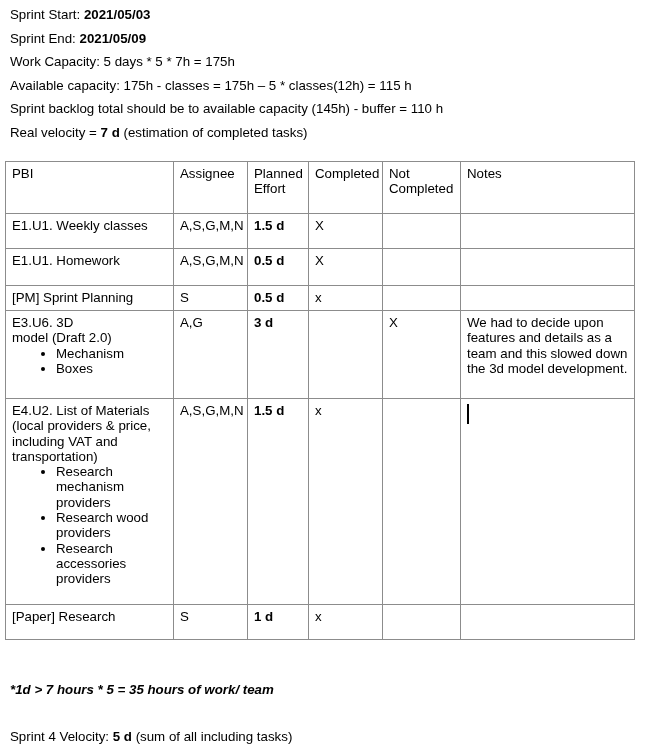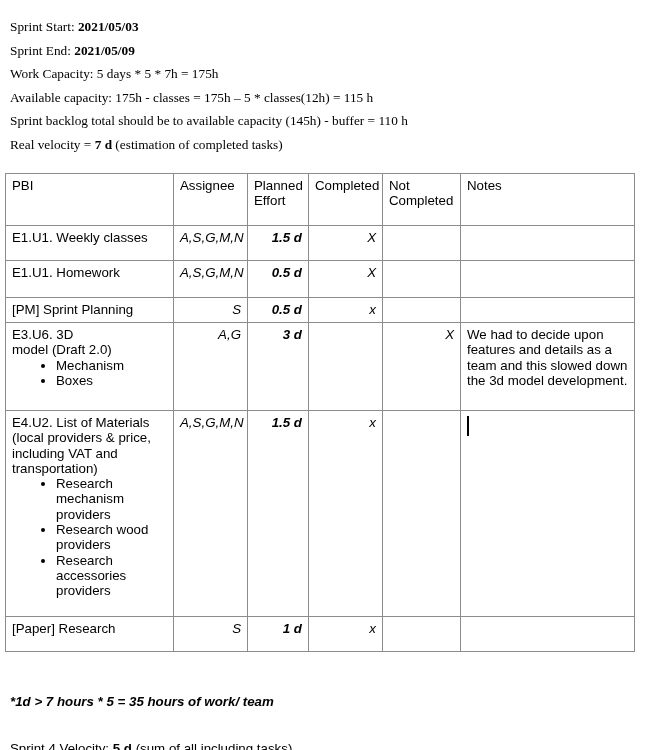--- a/index.html
+++ b/index.html
@@ -4,36 +4,36 @@
 <style>
   :root { --text:#000000; --border:#8c8c8c; --bg:#ffffff; }
   * { box-sizing: border-box; }
   html,body { margin:0; padding:0; }
   body {
     width:650px; height:750px; background:var(--bg); color:var(--text);
     font-family:"Liberation Sans","DejaVu Sans",sans-serif;
     font-size:13.3px; overflow:hidden;
   }
   
-  .intro { padding:15px 0 0 10px;font-family:Liberation Serif, serif; }
+  .intro { padding:3px 0 0 10px; }
   .intro p { margin:0; line-height:23.5px; }
   b { font-weight:bold; }
 
   
   table.sprint {
     border-collapse:collapse; table-layout:fixed;
     margin:17px 0 8px 5px; width:629px;
     line-height:15.3px;
   }
   table.sprint td {
     border:1px solid var(--border);
     vertical-align:top; padding:4px 6px;
     overflow:hidden;
   }
-  td.center { text-align:right; padding-left:2px; padding-right:2px;font-style:italic; }
+  td.center { text-align:left; padding-left:2px; padding-right:2px; }
   td.effort { font-weight:bold; }
   .pbi-title { white-space:pre-line; }
   td.pbi ul { margin:0; padding-left:44px; }
   td.pbi li { padding:0; margin:0; }
   .caret {
     display:inline-block; width:2px; height:20px;
     background:#000; vertical-align:top; margin-top:1px;
   }
   
   .footnote {

